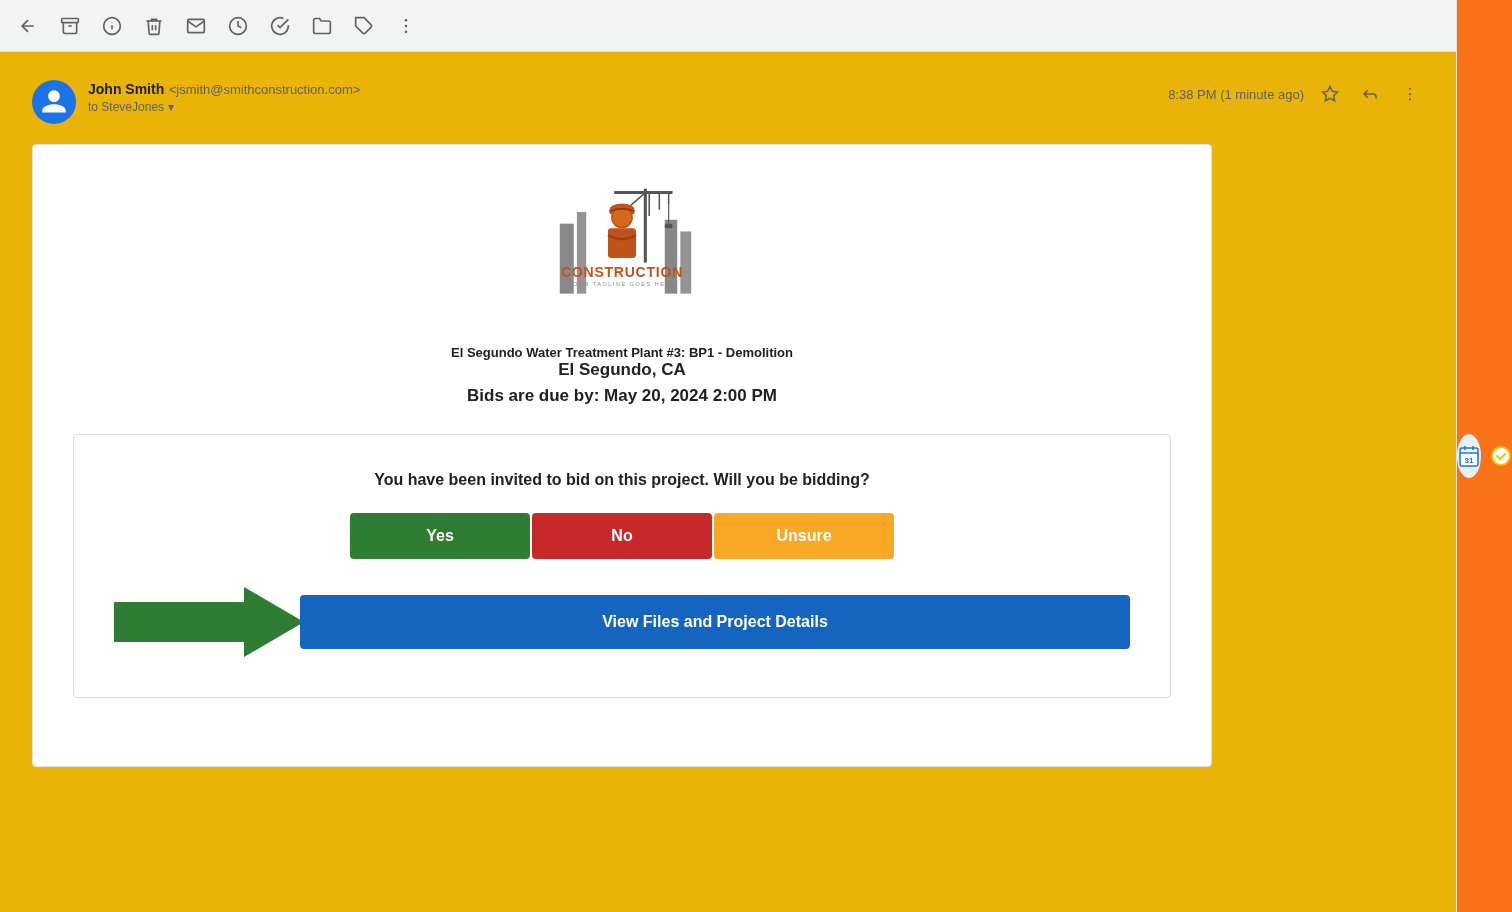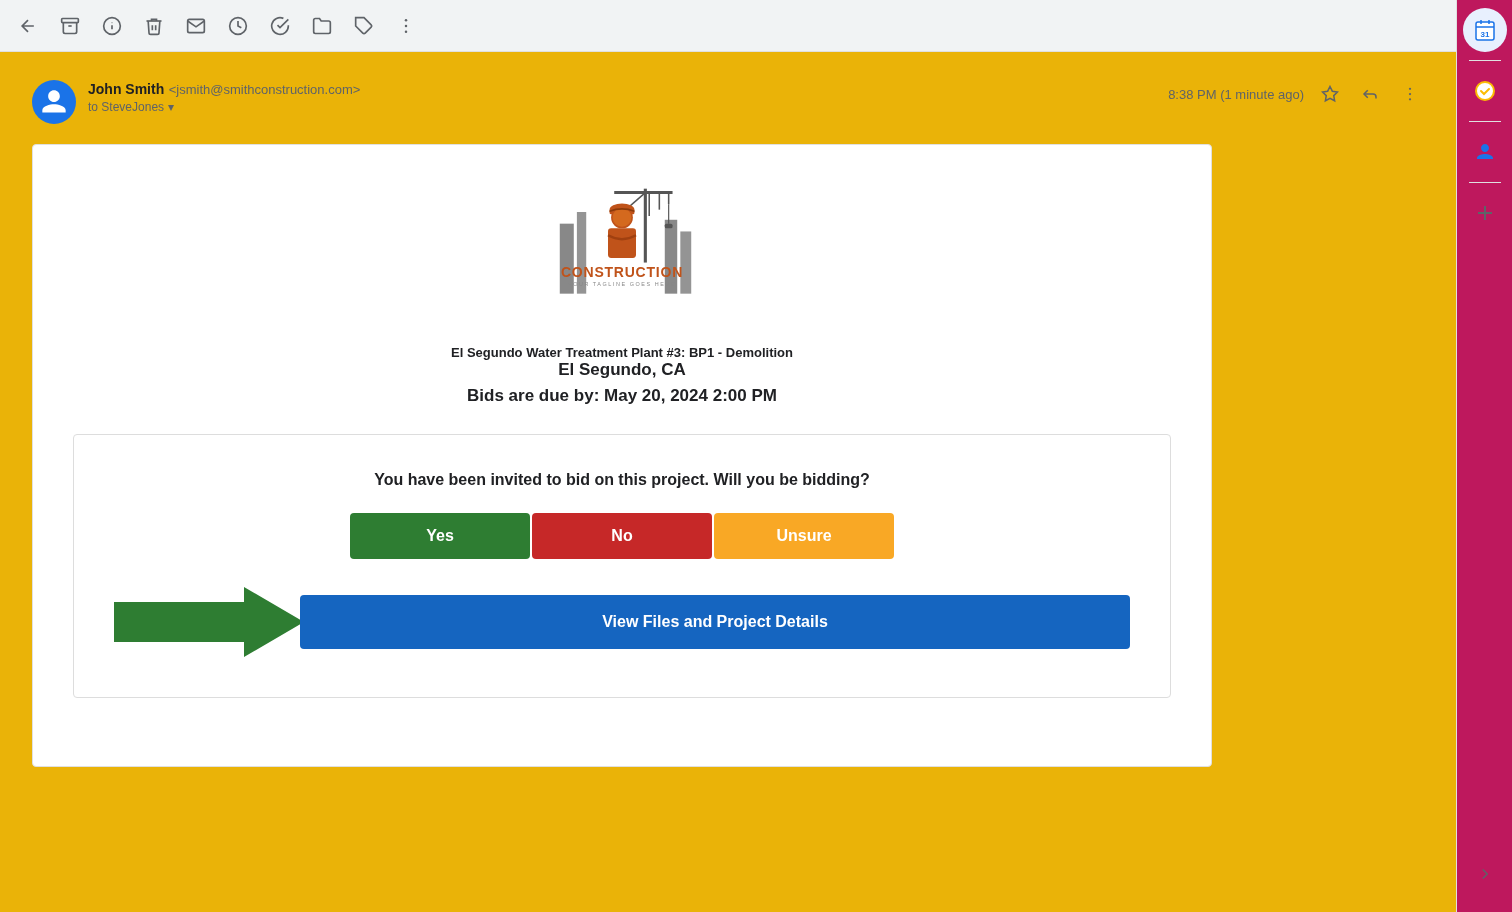--- a/index.html
+++ b/index.html
@@ -268,24 +268,24 @@
       padding: 18px 20px;
       font-size: 16px;
       font-weight: 600;
       cursor: pointer;
       text-align: center;
     }
 
     
     .right-sidebar {
       width: 56px;
-      background: #be185d;
+      background: #f97316;
       border-left: 1px solid #e0e0e0;
       display: flex;
-      flex-direction: column;
+      flex-direction: row;
       align-items: center;
       padding: 8px 0;
       gap: 4px;
     }
 
     .sidebar-icon {
       width: 44px;
       height: 44px;
       display: flex;
       align-items: center;

